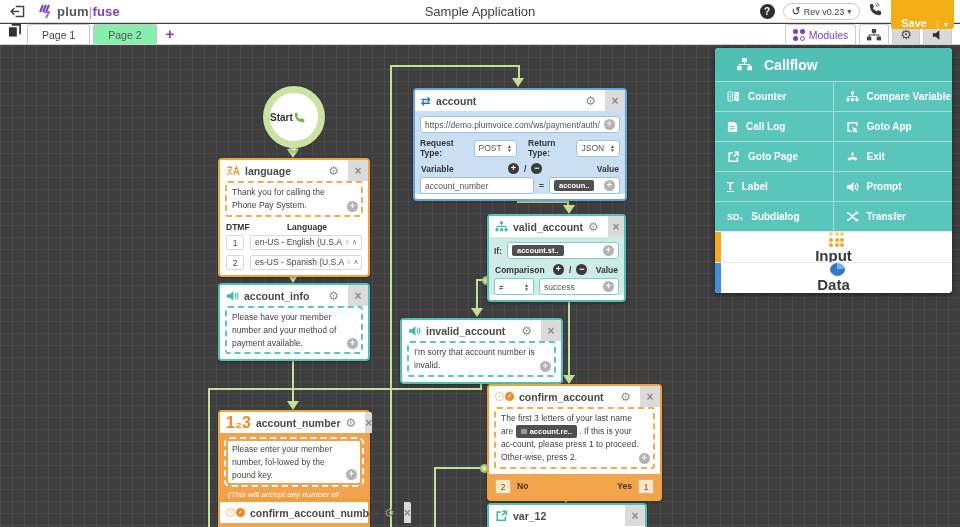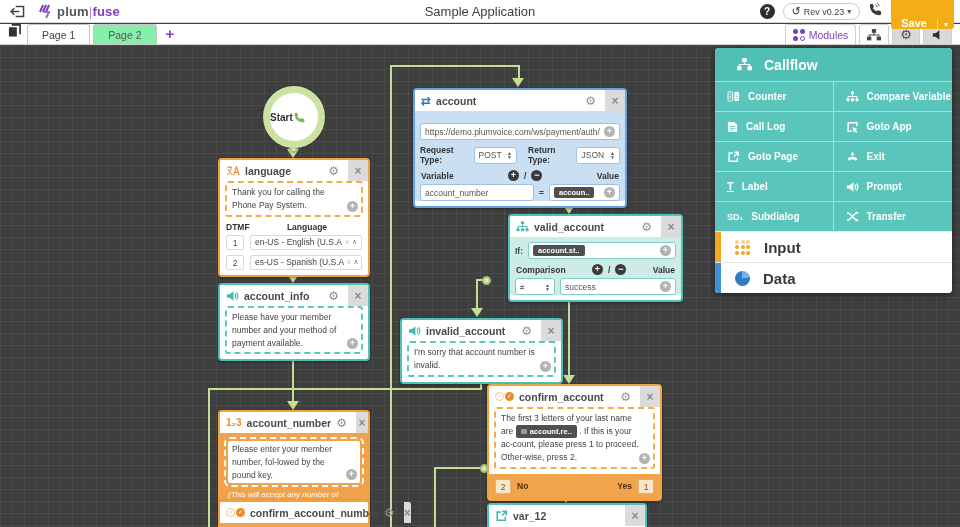--- a/index.html
+++ b/index.html
@@ -94,21 +94,21 @@
 
   
   .lg-row { display:flex; align-items:center; gap:6px; padding:0 6px; margin-bottom:5px; }
   .keybox-sm { width:18px; height:15px; border:1px solid #D9D9D9; border-radius:2px; text-align:center;
                line-height:14px; background:#fff; color:#444; }
   .lg-select { flex:1; height:15px; border:1px solid #D9D9D9; border-radius:2px; display:flex; align-items:center;
                padding:0 4px; gap:2px; background:#fff; color:#444; white-space:nowrap; overflow:hidden; }
   .arr-dn { margin-left:auto; color:#BDBDBD; font-size:7px; }
   .arr-up { color:#6F6F6F; font-size:7px; }
 
-  .blue-body { background:#CBDFF3; padding-top:12px; border-radius:0 0 2px 2px; }
+  .blue-body { background:#CBDFF3; padding-top:5px; border-radius:0 0 2px 2px; }
   .teal-body { background:#CDEBE7; padding-top:5px; border-radius:0 0 2px 2px; }
 
   .orange-body { background:#F1A24C; padding:5px; border-radius:0 0 2px 2px; }
   .white-on-orange { background:#fff; border-radius:2px; outline:2px dashed #FFF; outline-offset:2px;
                      margin:3px; padding:2px 14px 2px 4px; position:relative; line-height:1.5; color:#444; }
   .note-italic { font-style:italic; color:#fff; font-size:8px; padding:4px 2px 0 3px; }
 
   .confirm-footer { background:#F2A44D; display:flex; align-items:center; gap:6px; height:25px;
                     padding:0 6px; border-radius:0 0 2px 2px; }
   .keybox { width:16px; height:15px; background:#FBE7C6; border:1px solid #E0B279; border-radius:2px;
@@ -128,21 +128,21 @@
   .pin-btn { width:24px; height:24px; border:1px solid #C9C9C9; border-radius:3px; display:flex;
              align-items:center; justify-content:center; background:#fff; }
   .sb-cathdr { height:33px; background:#50BFB4; color:#fff; display:flex; align-items:center; gap:12px;
                padding-left:22px; font-size:14px; font-weight:bold; }
   .sb-grid { display:grid; grid-template-columns:1fr 1fr; }
   .sb-cell { height:30px; background:#5AC6BB; border-top:1px solid rgba(255,255,255,.45);
              display:flex; align-items:center; gap:8px; padding-left:12px; color:#fff; }
   .sb-cell:nth-child(odd) { border-right:1px solid rgba(255,255,255,.45); }
   .sb-cell-label { font-size:10px; font-weight:bold; }
   .sb-section { height:31px; background:#fff; display:flex; align-items:center; position:relative;
-                border-top:1px solid #E8E8E8; }
+                border-top:1px solid #E8E8E8;flex-direction:column; }
   .sb-bar { position:absolute; left:0; top:0; bottom:0; width:6px; }
   .sb-section-label { font-size:15px; font-weight:bold; color:#3A3A3A; }
   .dots9 { display:grid; grid-template-columns:4px 4px 4px; grid-gap:1.5px; margin:0 14px 0 20px; }
   .dots9 span { width:4px; height:4px; border-radius:50%; background:#F5A623; }
   .dots9 span:nth-child(-n+3){ opacity:.55; }
   .pie { width:15px; height:15px; border-radius:50%; margin:0 13px 0 20px;
          background:conic-gradient(#6FB3E8 0 80deg, #2F7CC4 80deg 360deg); }
   .sdsub { font-size:9px; font-weight:bold; color:#fff; }
   .t-underline { font-size:11px; font-weight:bold; border-bottom:1.5px solid #fff; line-height:10px; }
 </style>
@@ -368,21 +368,21 @@
         <span class="wfield" style="flex:1">
           <span class="pill">
               <span>accoun..</span>
             </span>
           <span class="addc" style="margin-left:auto">+</span>
         </span>
       </div>
     </div>
   </div>
 
-  <div class="node teal" style="left:508px;top:169px;width:175px">
+  <div class="node teal" style="left:487px;top:169px;width:139px">
     <div class="nhdr">
       <span class="nico">
         <svg width="13" height="11" viewBox="0 0 13 11">
             <circle cx="6.5" cy="1.8" r="1.7" fill="#45B8AE"></circle>
             <circle cx="2" cy="8.8" r="1.7" fill="#45B8AE"></circle>
             <circle cx="6.5" cy="8.8" r="1.7" fill="#45B8AE"></circle>
             <circle cx="11" cy="8.8" r="1.7" fill="#45B8AE"></circle>
             <path d="M6.5 3.5v2M2 7V5.5h9V7" stroke="#45B8AE" fill="none"></path>
           </svg>
       </span>
@@ -482,21 +482,21 @@
       <span class="keybox">2</span>
       <span style="color:#4a3215;font-weight:bold">No</span>
       <span style="flex:1"></span>
       <span style="color:#4a3215;font-weight:bold">Yes</span>
       <span class="keybox">1</span>
     </div>
   </div>
 
   <div class="node orange" style="left:218px;top:365px;width:152px">
     <div class="nhdr">
-      <span class="nico" style="color:#F08A24;font-weight:bold;font-size:10px">1₂3</span>
+      <span class="nico" style="color:#F08A24;font-weight:bold;font-size:16px">1₂3</span>
       <span class="ntitle">account_number</span>
       <span class="ngear">⚙</span>
       <span class="nclose">×</span>
     </div>
     <div class="orange-body">
       <div class="white-on-orange">
         <span>Please enter your member number, fol-lowed by the pound key.</span>
         <span class="addc abs">+</span>
       </div>
       <div class="note-italic">(This will accept any number of digits.)</div>

